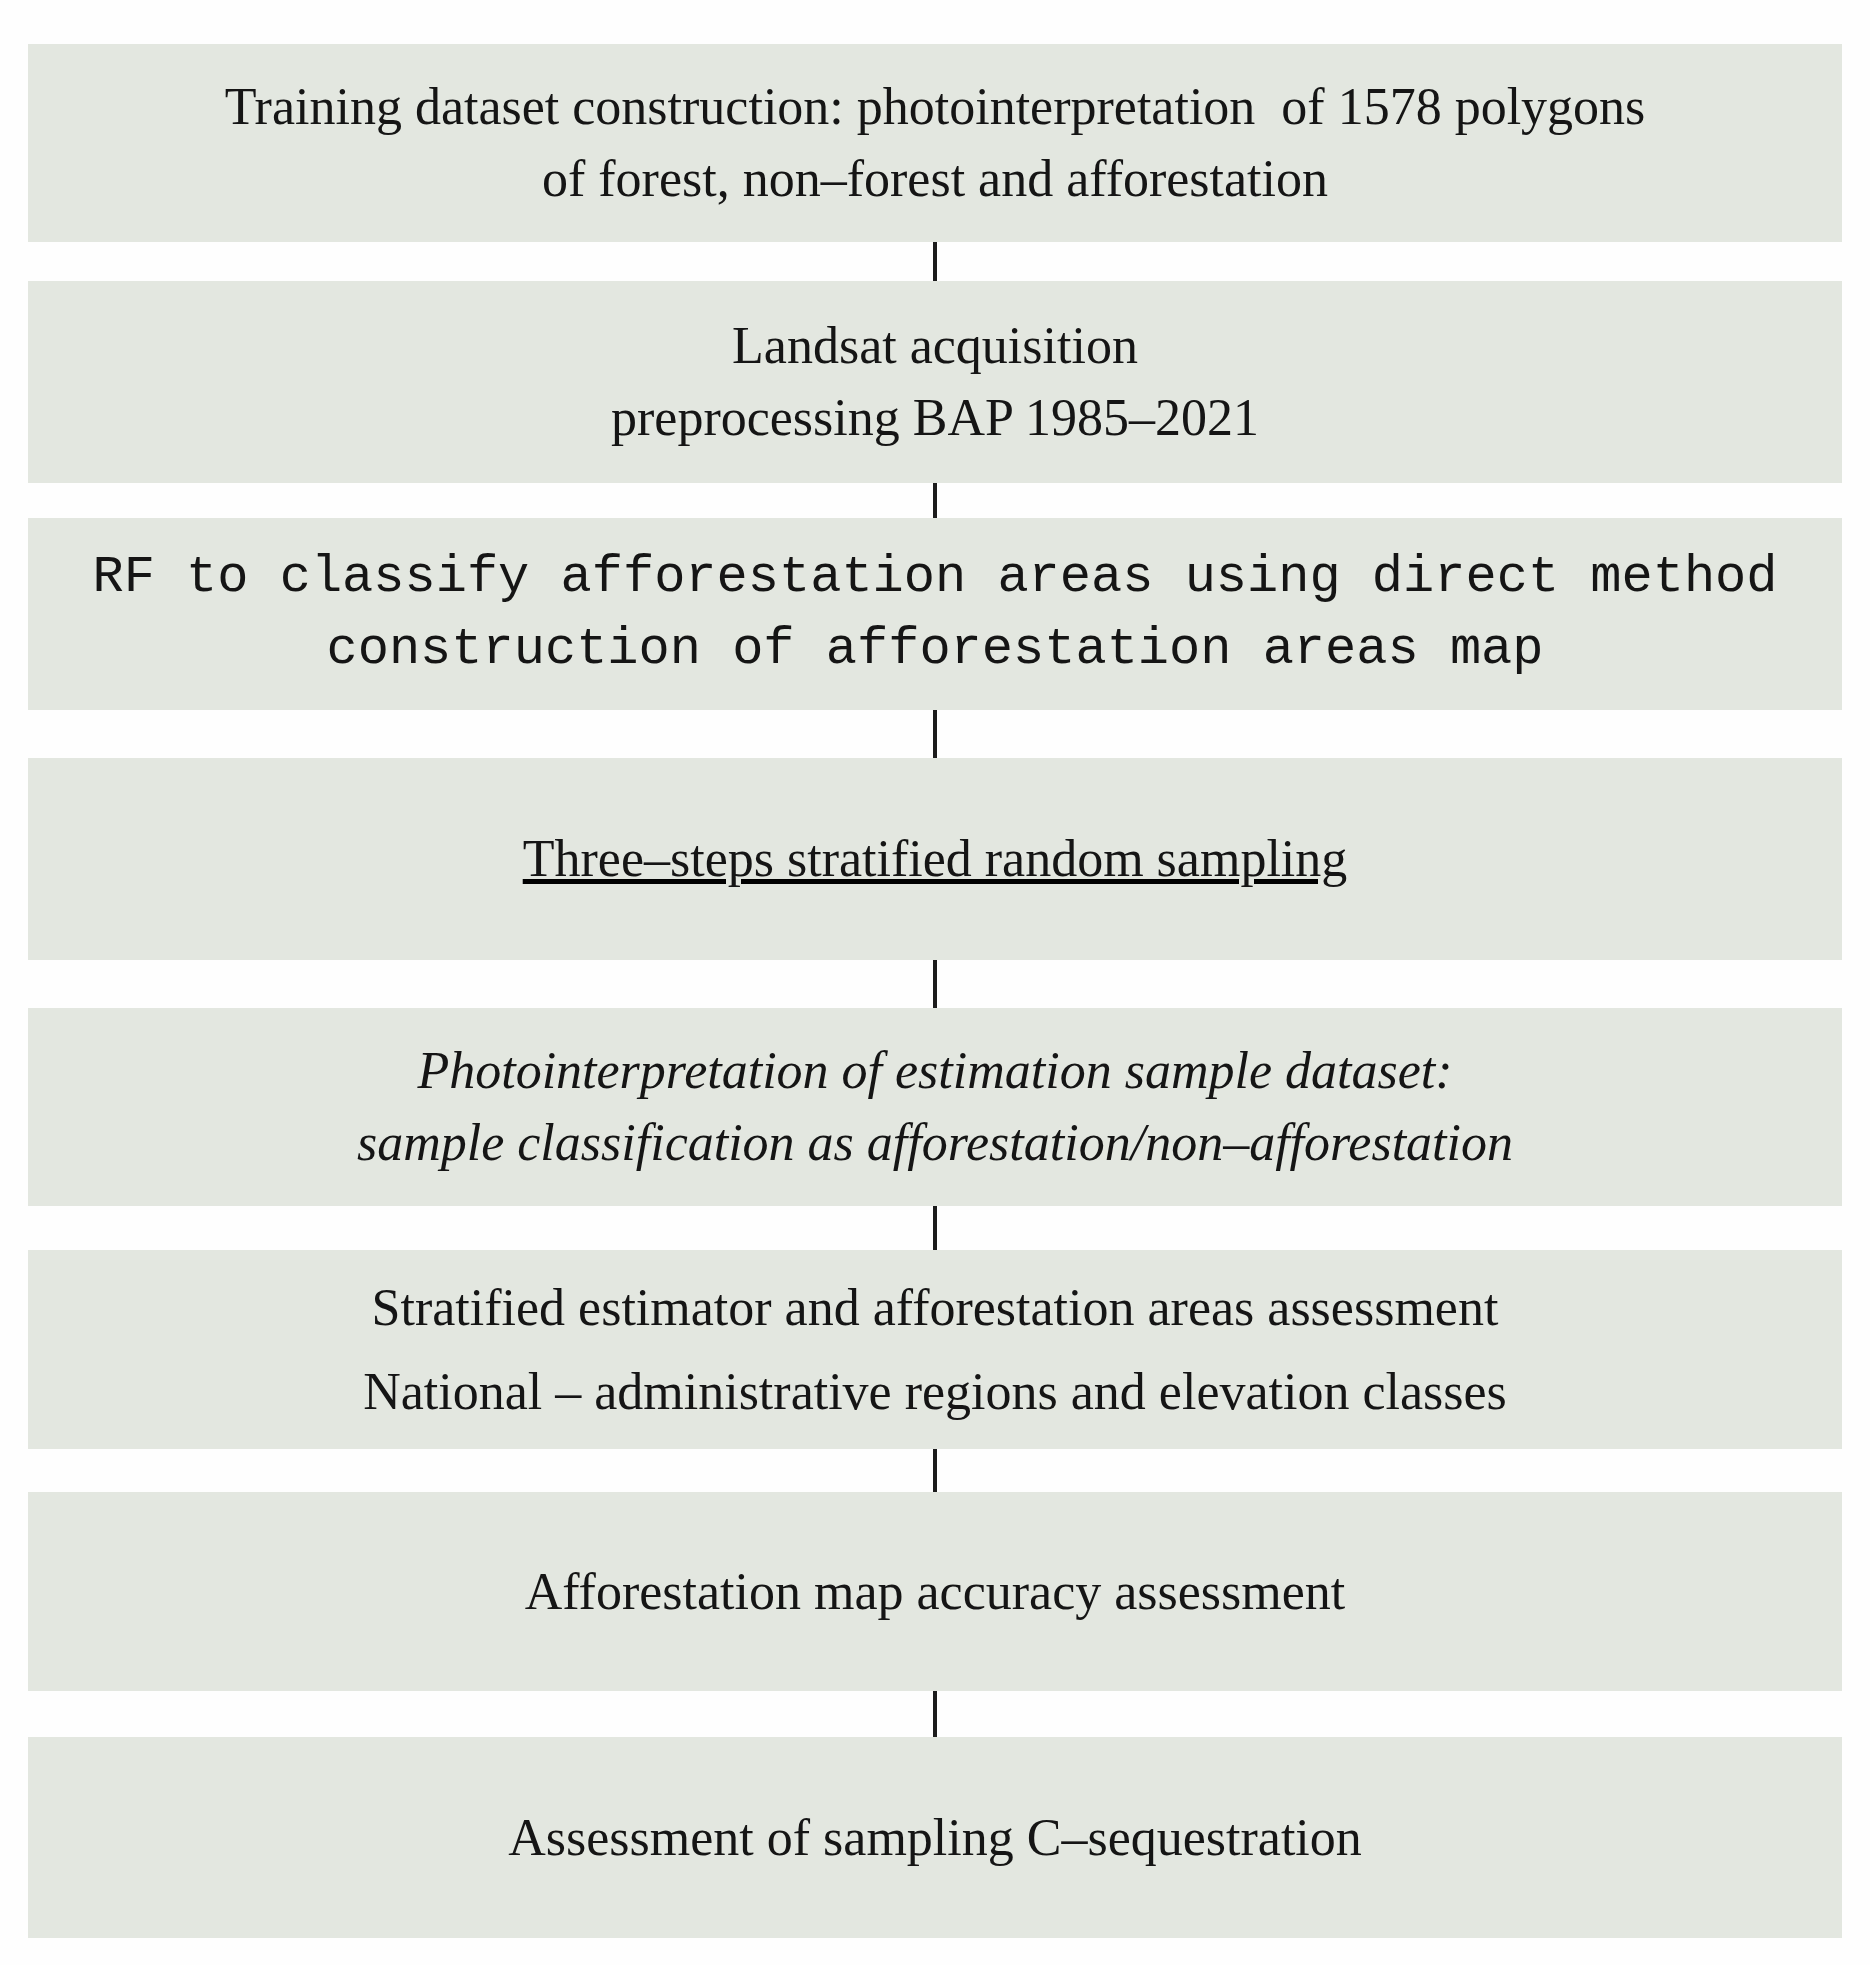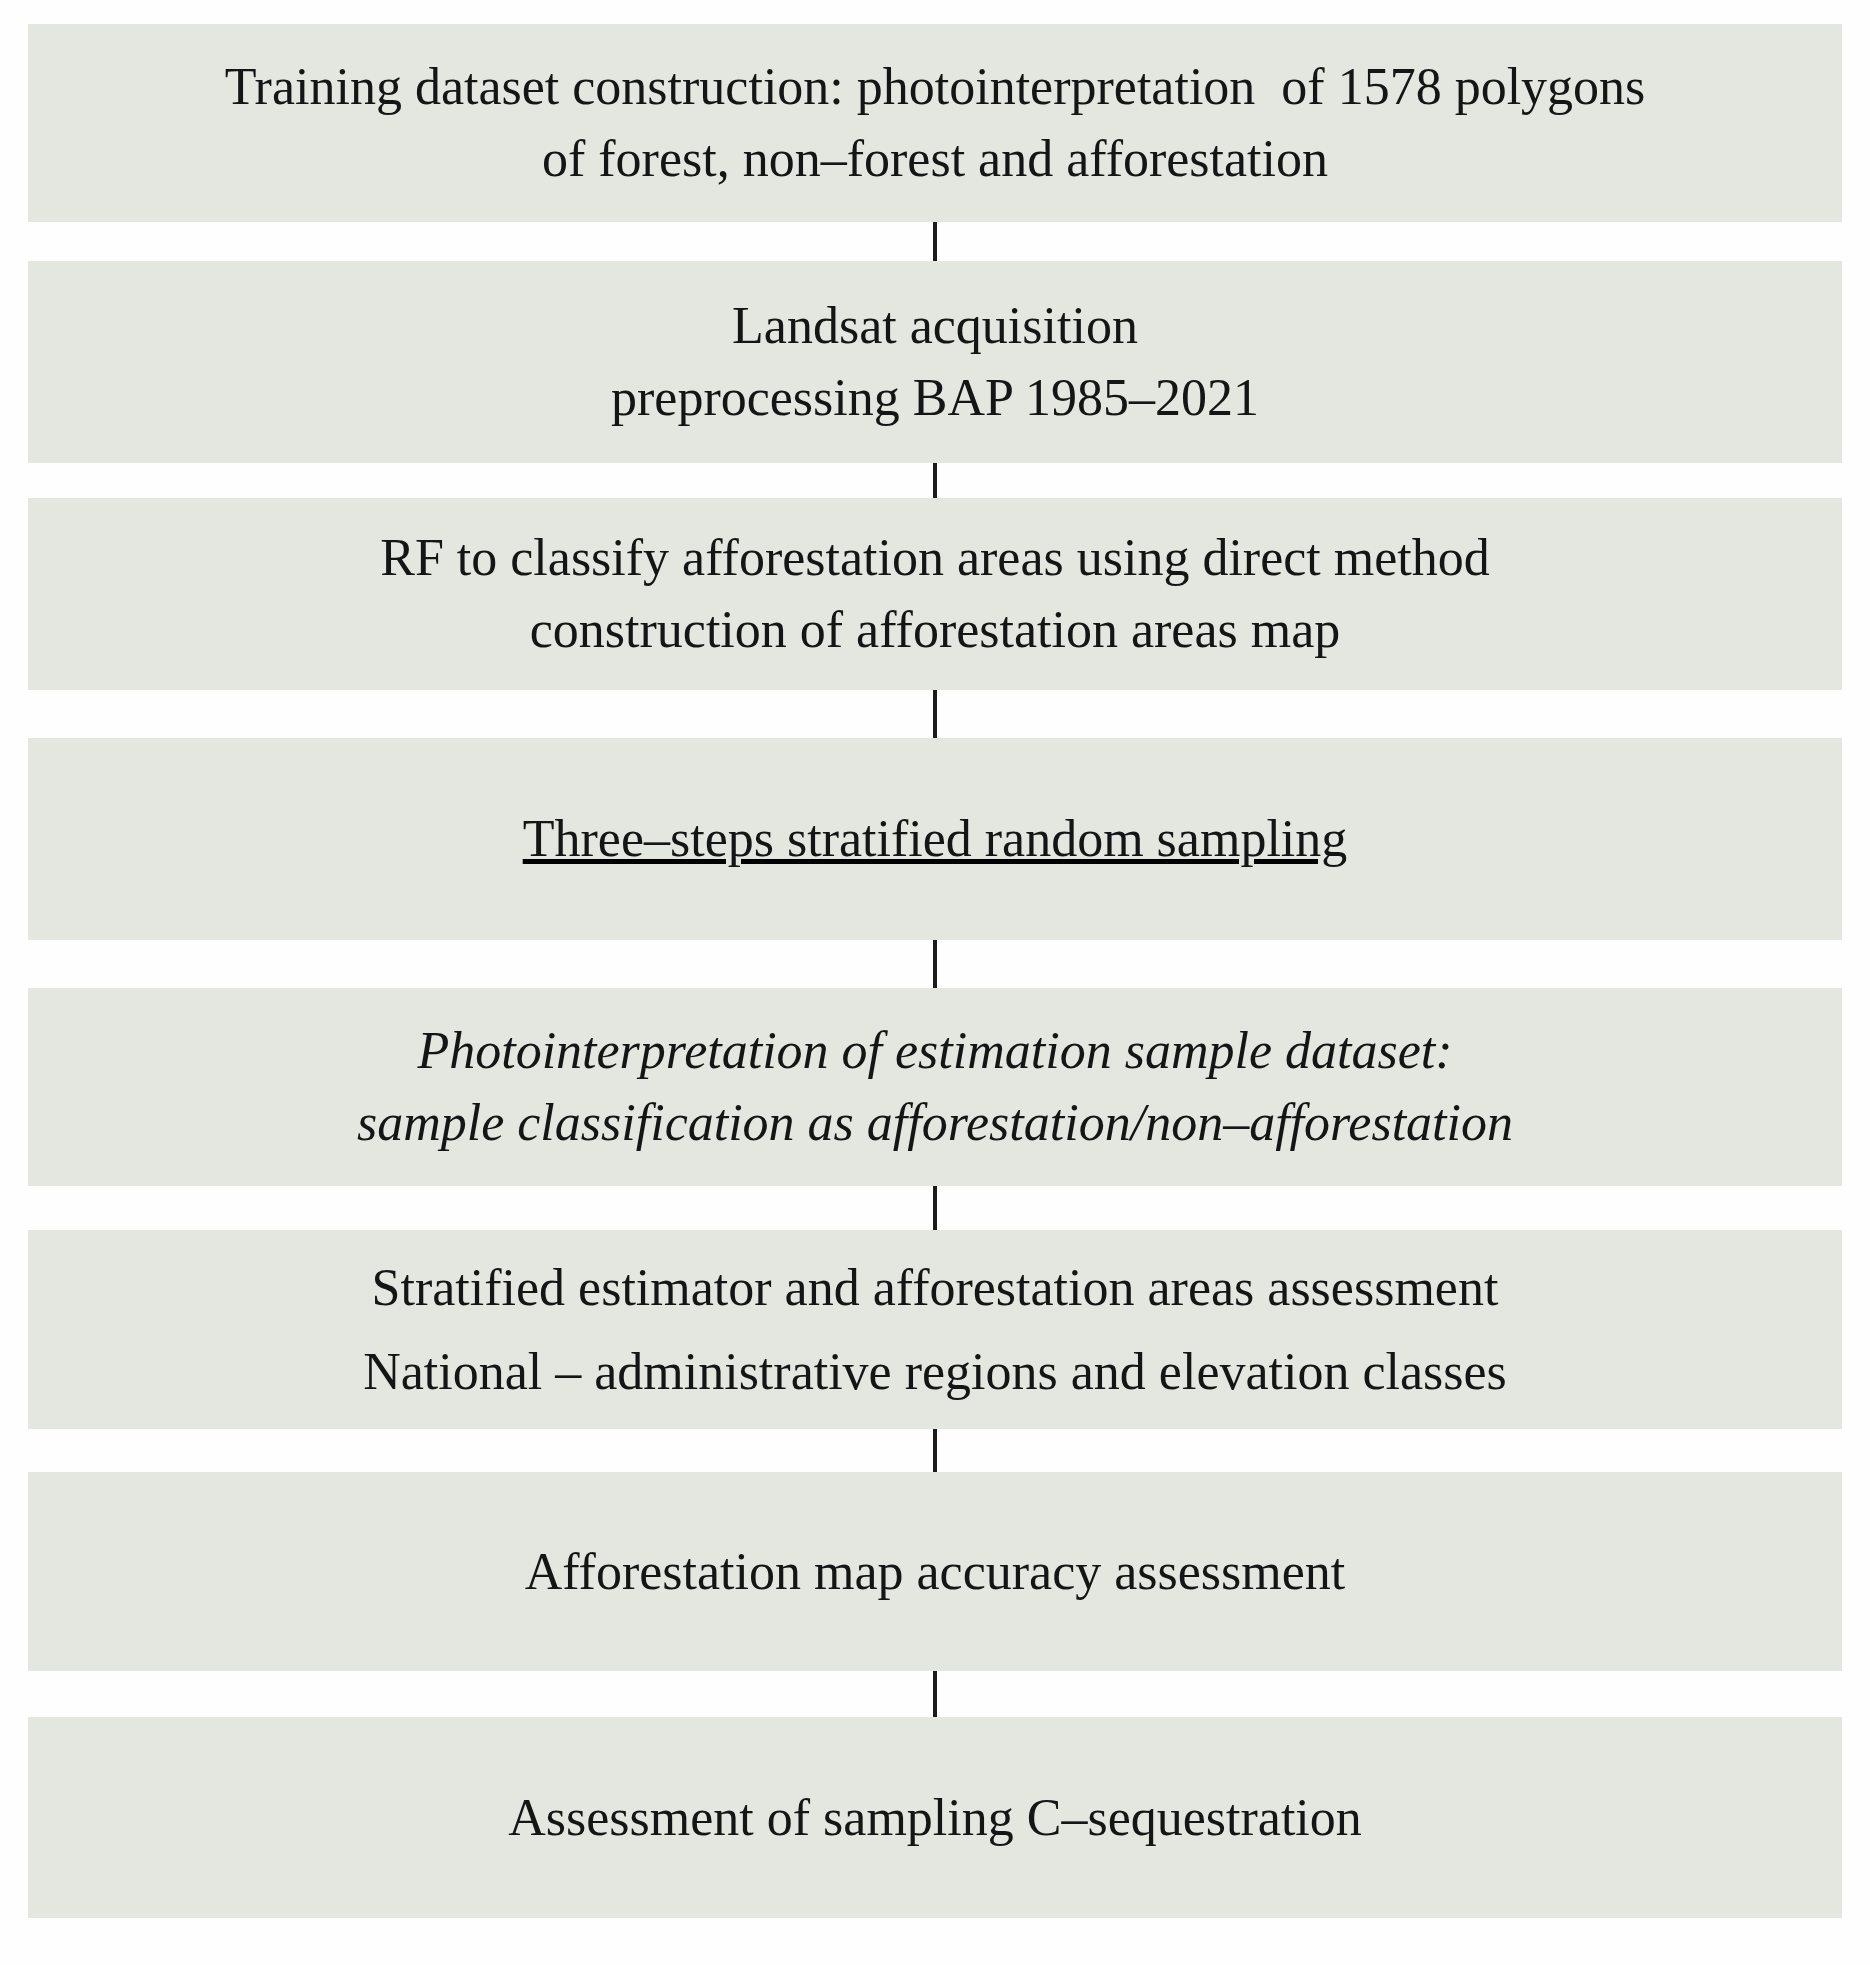--- a/index.html
+++ b/index.html
@@ -9,21 +9,21 @@
   body {
     width: 1870px;
     height: 1965px;
     background: var(--page-bg, #fefefe);
     font-family: "Liberation Serif", "DejaVu Serif", serif;
   }
   .page {
     position: relative;
     width: 1870px;
     height: 1965px;
-    padding-top: 24px;
+    padding-top: 44px;
     box-sizing: border-box;
   }
   .box {
     margin-left: 28px;
     width: 1814px;
     background: var(--box-fill, #e3e7e0);
     display: flex;
     flex-direction: column;
     justify-content: center;
     align-items: center;
@@ -36,21 +36,21 @@
     white-space: pre-wrap;
   }
   .connector {
     width: 3.9px;
     margin: 0 auto;
     background: var(--connector-color, #1c1c1c);
   }
   
   .b1 { height: 198px; }
   .b2 { height: 202px; }
-  .b3 { height: 192px; }
+  .b3 { height: 192px; font-family: Liberation Mono, monospace; }
   .b4 { height: 202px; text-decoration: underline; }
   .b5 { height: 198px; font-style: italic; }
   .b6 { height: 199px; gap: 12px; }
   .b7 { height: 199px; }
   .b8 { height: 201px; }
   .g1 { height: 39px; }
   .g2 { height: 35px; }
   .g3 { height: 48px; }
   .g4 { height: 48px; }
   .g5 { height: 44px; }

